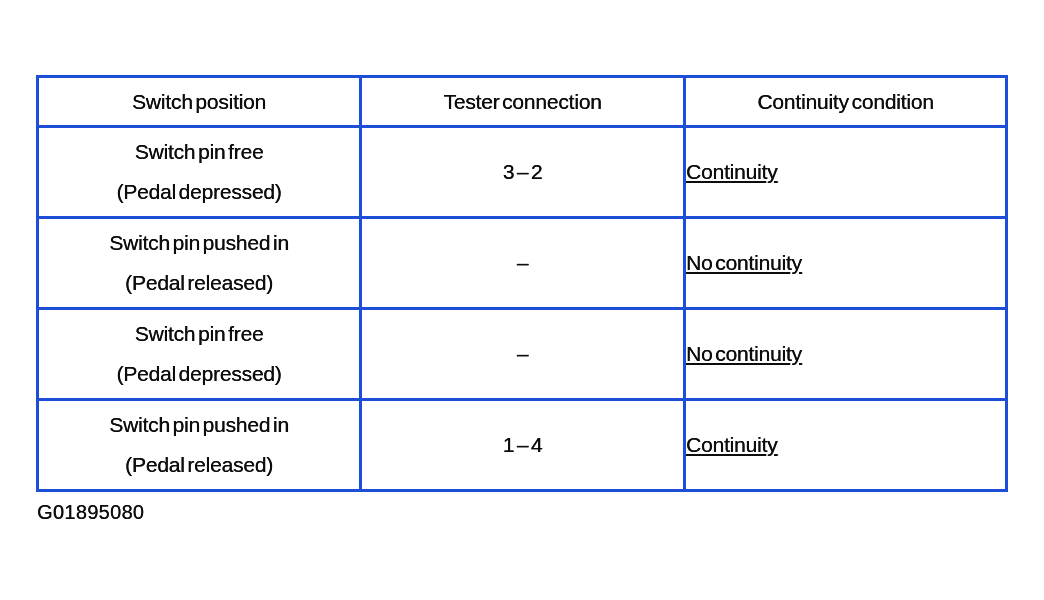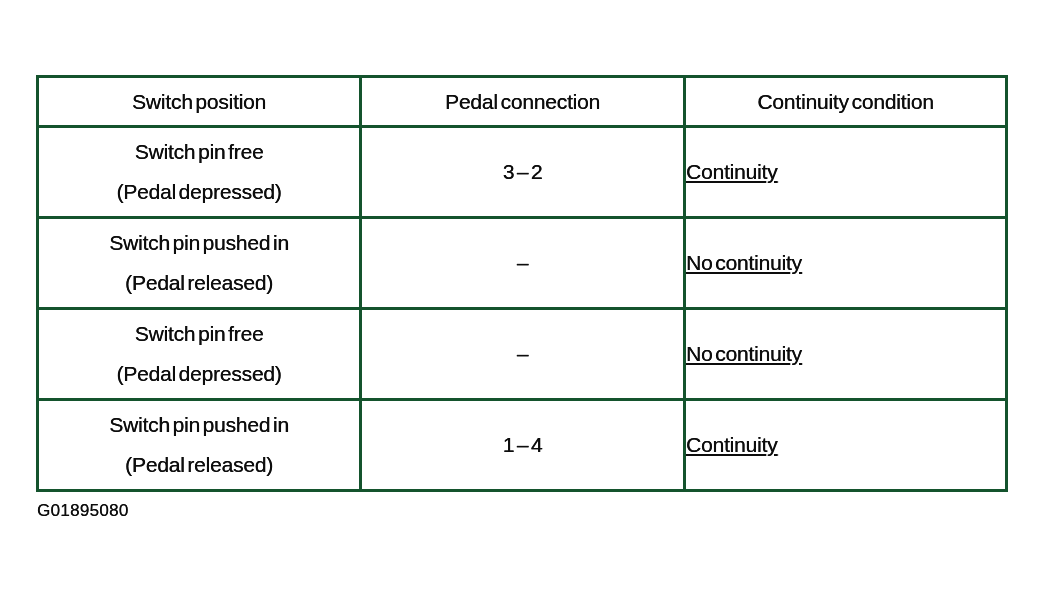--- a/index.html
+++ b/index.html
@@ -19,21 +19,21 @@
   table.spec-table {
     position: absolute;
     left: 36px;
     top: 75px;
     width: 969px;
     border-collapse: collapse;
     table-layout: fixed;
   }
   .spec-table th,
   .spec-table td {
-    border: 3px solid #14532d;
+    border: 3px solid #1d4ed8;
     font-size: 21px;
     font-weight: 400;
     letter-spacing: -0.2px;
     word-spacing: -3px;
     text-shadow: 0.3px 0 0 currentColor; 
     padding: 0;
     vertical-align: middle;
     background: #ffffff;
   }
   .spec-table col.c1 { width: 323px; }
@@ -48,42 +48,42 @@
   }
   .cell-center { text-align: center; }
   .cell-left   { text-align: left; padding-left: 13px; text-decoration: underline; }
   .two-line div {
     line-height: 40px;
   }
   .caption {
     position: absolute;
     left: 37px;
     top: 501px;
-    font-size: 17px;
+    font-size: 20px;
     letter-spacing: 0.3px;
     word-spacing: -2px;
     text-shadow: 0.3px 0 0 currentColor;
     color: #0d0d0d;
   }
 </style>
 </head>
 <body>
 
 <div class="canvas">
 
   <table class="spec-table">
     <colgroup>
       <col class="c1">
         <col class="c2">
         <col class="c3">
     </colgroup>
     <thead>
       <tr>
         <th>Switch position</th>
-        <th>Pedal connection</th>
+        <th>Tester connection</th>
         <th>Continuity condition</th>
       </tr>
     </thead>
     <tbody>
       <tr>
         <td class="cell-center two-line">
           <div>Switch pin free</div>
           <div>(Pedal depressed)</div>
         </td>
         <td class="cell-center">3 – 2</td>

